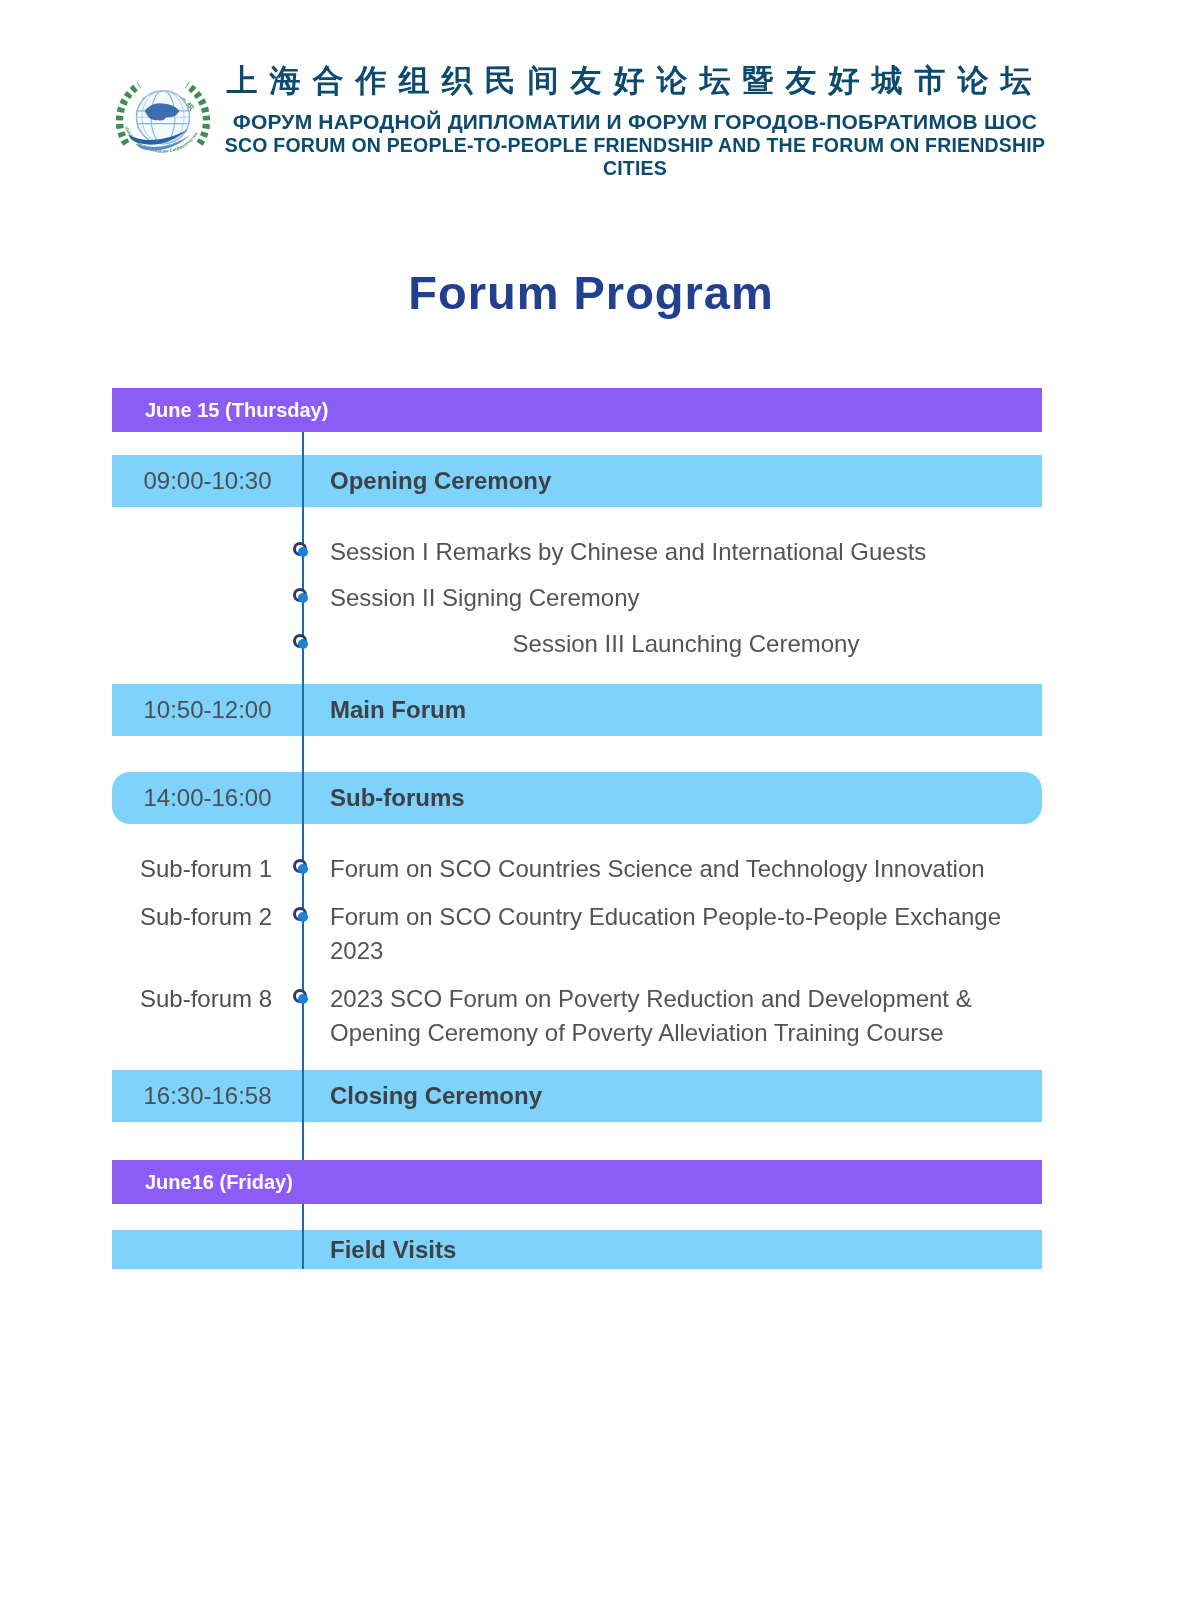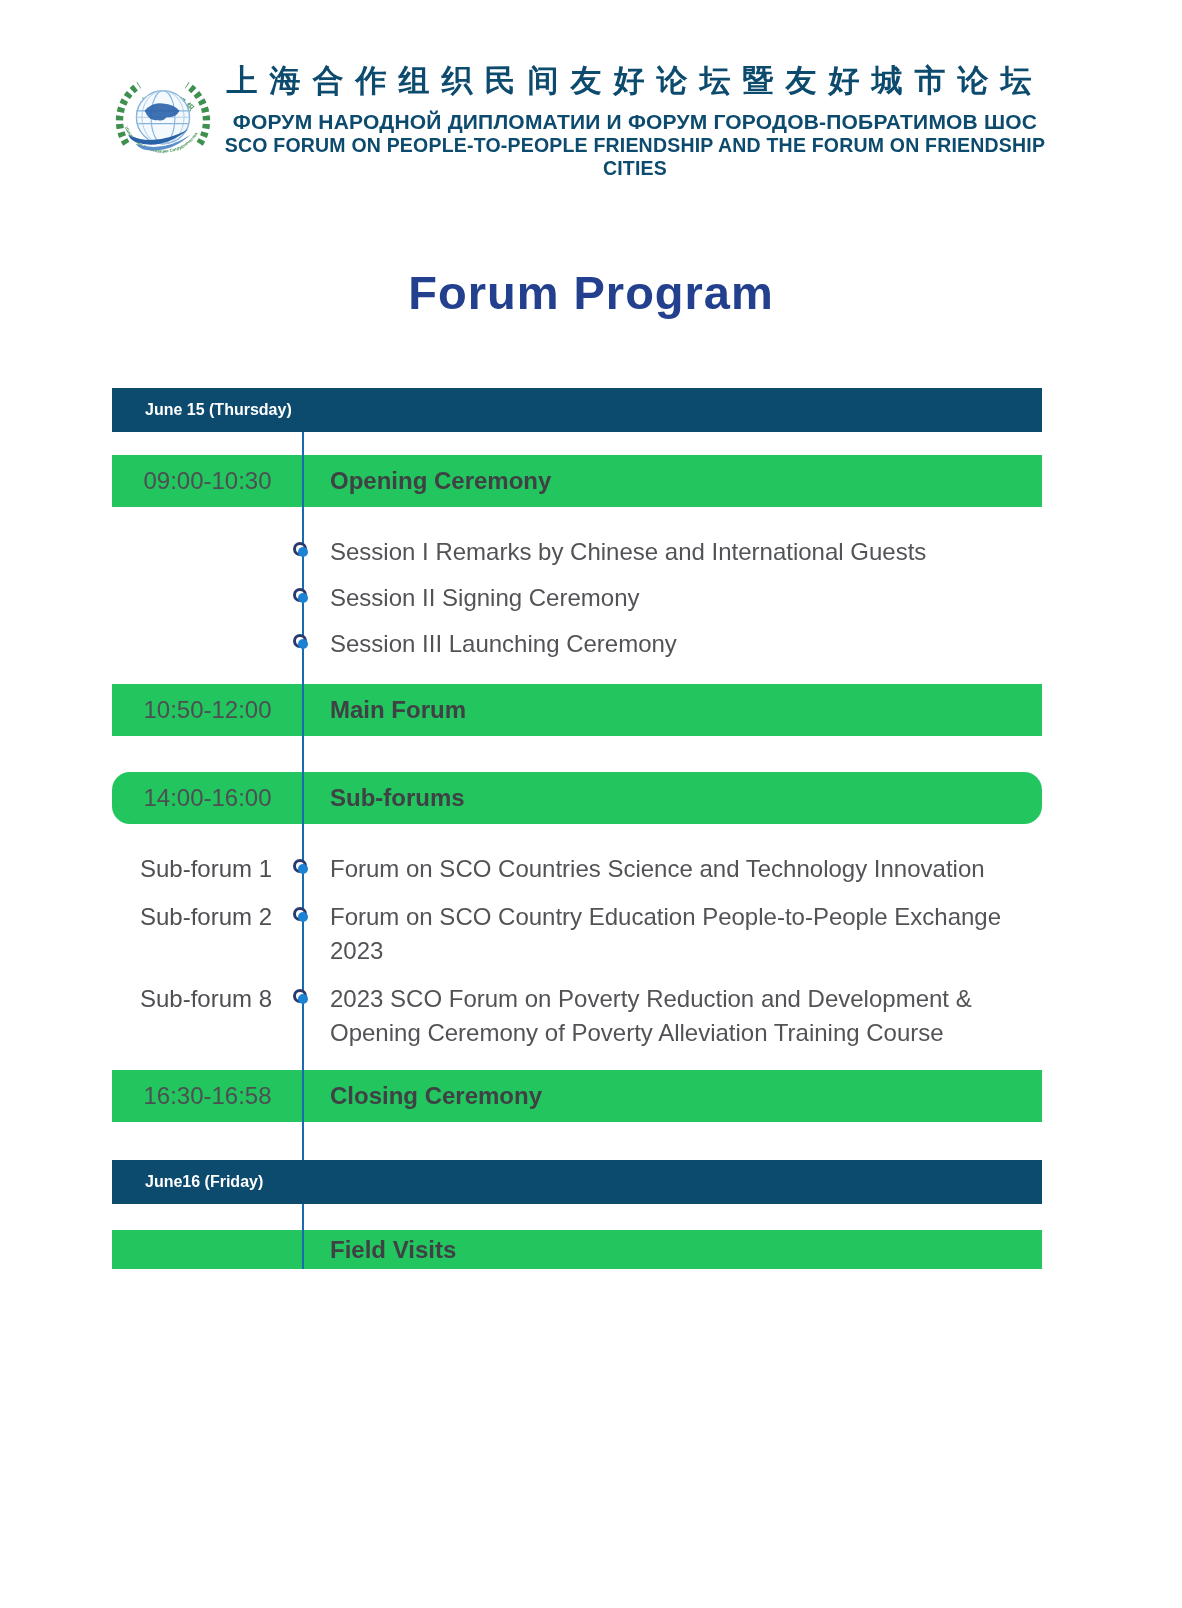--- a/index.html
+++ b/index.html
@@ -18,37 +18,37 @@
   .line-en { font-weight:bold; font-size:19.5px; letter-spacing:0.2px; }
 
   
   .page-title { position:absolute; top:265px; left:0; width:100%; text-align:center;
     font-size:47px; font-weight:bold; color:#23408f; letter-spacing:1px; }
 
   
   .schedule { position:absolute; left:112px; top:388px; width:930px; }
   .timeline-line { position:absolute; left:190px; top:44px; bottom:0; width:2px; background:#1a6ab0; z-index:1; }
 
-  .day-bar { position:relative; z-index:2; height:44px; background:#0c4a6e; color:#ffffff;
-    font-size:16px; font-weight:bold; display:flex; align-items:center; padding-left:33px; }
+  .day-bar { position:relative; z-index:2; height:44px; background:#8b5cf6; color:#ffffff;
+    font-size:20px; font-weight:bold; display:flex; align-items:center; padding-left:33px; }
   .day-bar.second { margin-top:38px; }
 
-  .row { display:flex; height:52px; background:#22c55e;text-align:right; }
+  .row { display:flex; height:52px; background:#7dd3fc;text-align:right; }
   .row.first { margin-top:23px; }
   .row.gap-top { margin-top:36px;border-radius:18px; }
   .row.last { margin-top:26px; height:39px; }
   .row .time { width:191px; display:flex; align-items:center; justify-content:center;
     font-size:24px; color:#4d4f52; }
   .row .event { flex:1; display:flex; align-items:center; padding-left:27px;
     font-size:24px; font-weight:bold; color:#3f4144; }
 
   .sessions { position:relative; padding:30px 0 25px; }
   .session { position:relative; padding-left:218px; margin-bottom:16px;
     font-size:24px; color:#515356; line-height:30px; }
-  .session:last-child { margin-bottom:0; }
+  .session:last-child { margin-bottom:0;text-align:center; }
 
   .subforums { position:relative; padding:28px 0 20px; }
   .subforum { position:relative; padding-left:218px; margin-bottom:14px;
     font-size:24px; color:#515356; line-height:34px; }
   .subforum:last-child { margin-bottom:0; }
   .subforum .sf-title { display:block; max-width:700px; }
   .sf-label { position:absolute; left:0; top:0; width:160px; text-align:right;
     line-height:34px; color:#4d4f52; }
 
   .bullet { position:absolute; left:181px; width:14px; height:14px;

